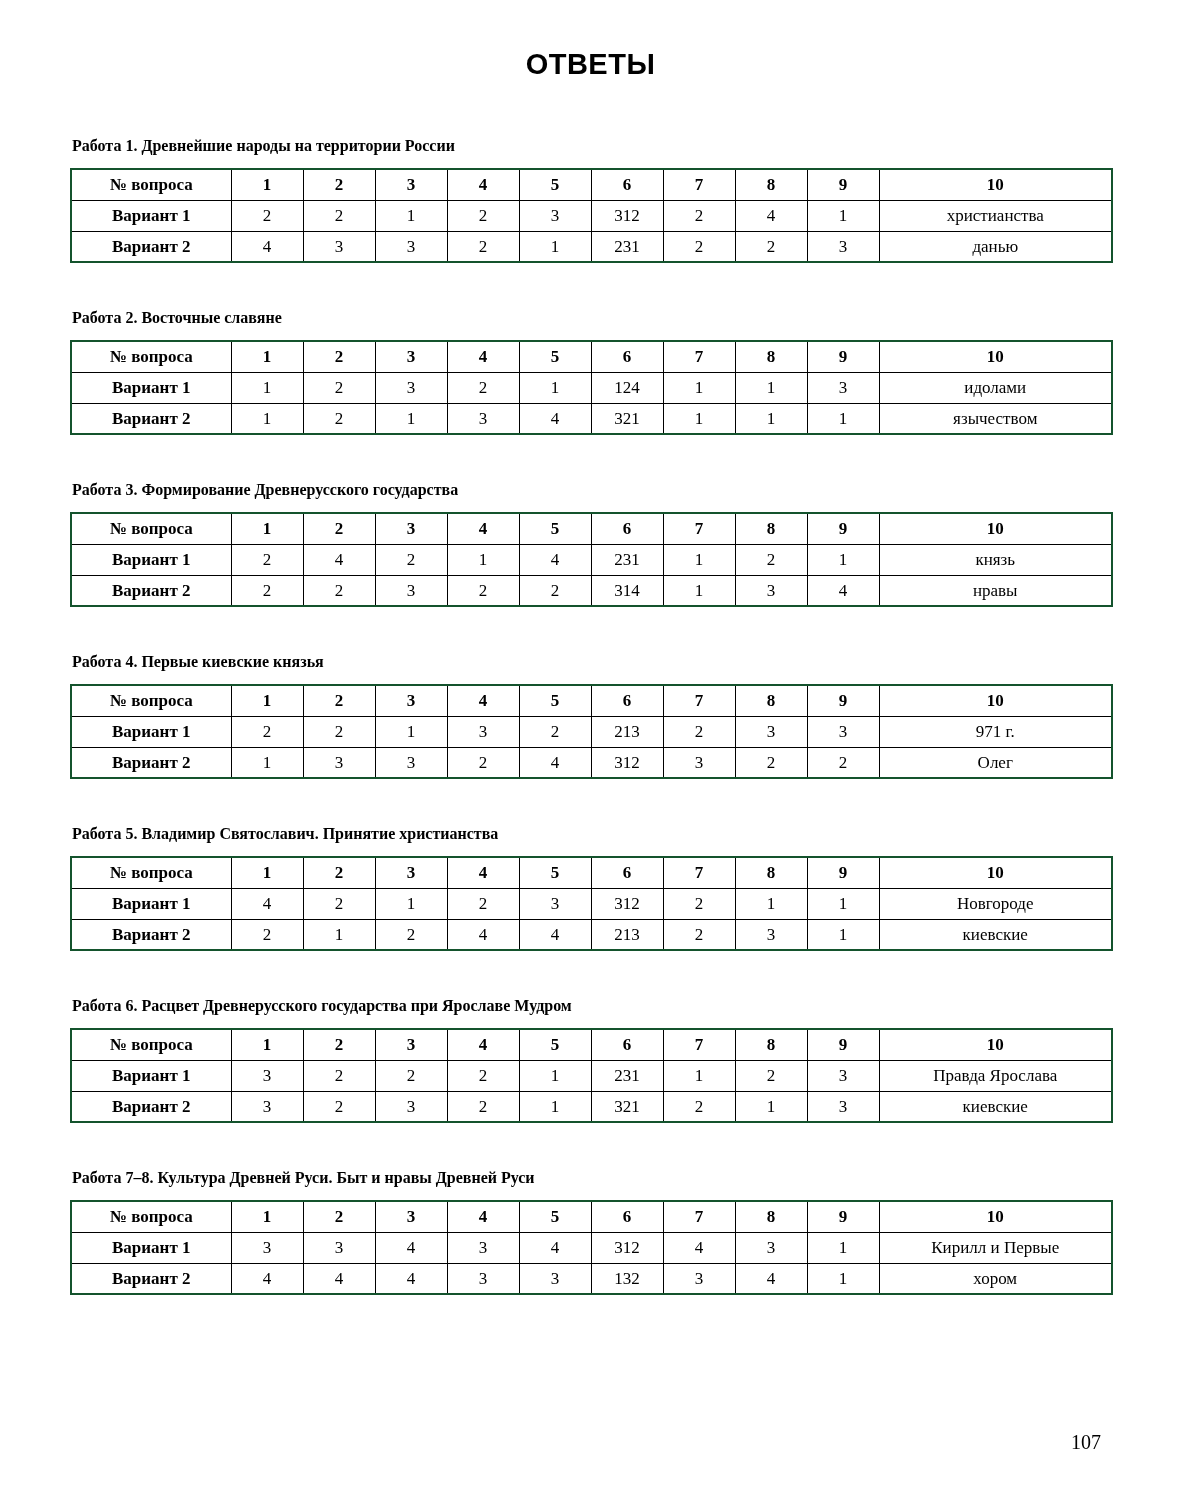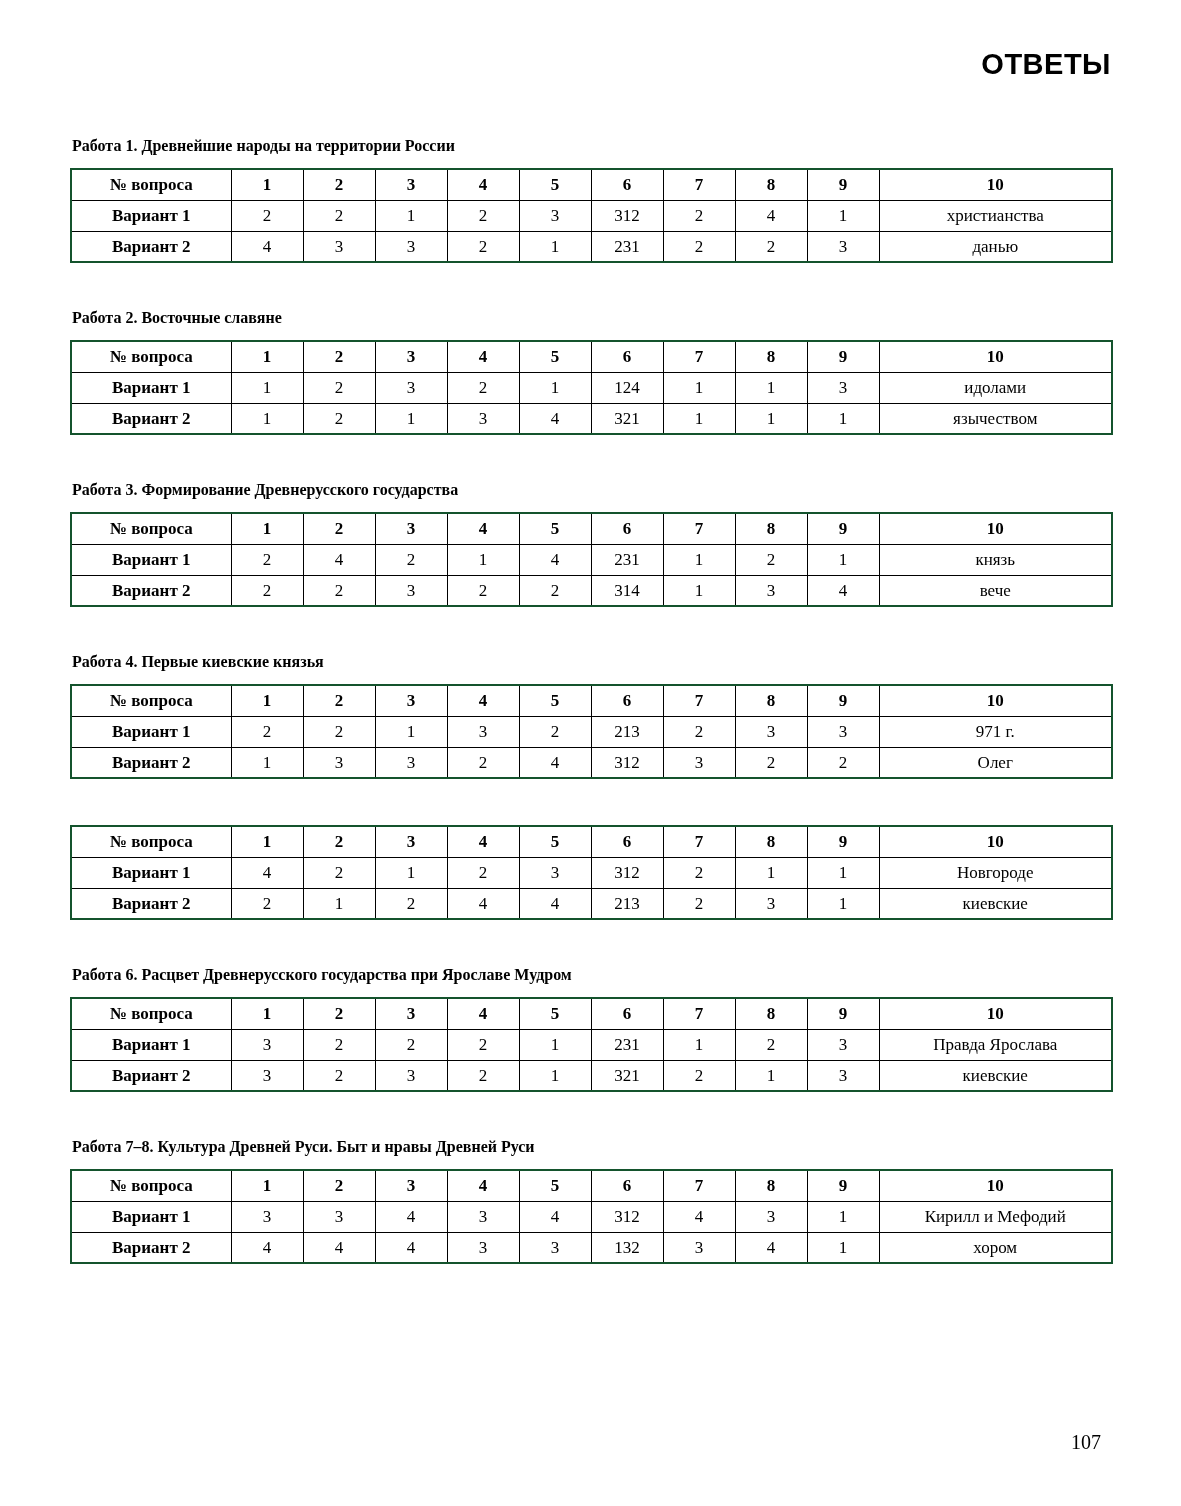--- a/index.html
+++ b/index.html
@@ -7,21 +7,21 @@
   body {
     width: 1181px;
     height: 1506px;
     background: #ffffff;
     color: #000000;
     font-family: "Liberation Serif", serif;
     position: relative;
     padding: 36px 70px 0 70px;
   }
   .page-title {
-    text-align: right;
+    text-align: center;
     font-family: "Liberation Sans", sans-serif;
     font-weight: bold;
     font-size: 29px;
     letter-spacing: 0.5px;
     margin: 12px 0 0 0;
   }
   .works-list {
     margin-top: 56px;
   }
   .work-section {
@@ -240,21 +240,21 @@
             <td class="label-cell">Вариант 2</td>
             <td>2</td>
             <td>2</td>
             <td>3</td>
             <td>2</td>
             <td>2</td>
             <td>314</td>
             <td>1</td>
             <td>3</td>
             <td>4</td>
-            <td>вече</td>
+            <td>нравы</td>
           </tr>
         </tbody>
       </table>
     </section>
     <section class="work-section">
       <h2 class="work-title">Работа 4. Первые киевские князья</h2>
       <table class="answers-table">
         <colgroup>
           <col class="col-label">
           <col class="col-num">
@@ -307,20 +307,21 @@
             <td>312</td>
             <td>3</td>
             <td>2</td>
             <td>2</td>
             <td>Олег</td>
           </tr>
         </tbody>
       </table>
     </section>
     <section class="work-section">
+      <h2 class="work-title">Работа 5. Владимир Святославич. Принятие христианства</h2>
       <table class="answers-table">
         <colgroup>
           <col class="col-label">
           <col class="col-num">
           <col class="col-num">
           <col class="col-num">
           <col class="col-num">
           <col class="col-num">
           <col class="col-num">
           <col class="col-num">
@@ -470,21 +471,21 @@
             <td class="label-cell">Вариант 1</td>
             <td>3</td>
             <td>3</td>
             <td>4</td>
             <td>3</td>
             <td>4</td>
             <td>312</td>
             <td>4</td>
             <td>3</td>
             <td>1</td>
-            <td>Кирилл и Мефодий</td>
+            <td>Кирилл и Первые</td>
           </tr>
           <tr>
             <td class="label-cell">Вариант 2</td>
             <td>4</td>
             <td>4</td>
             <td>4</td>
             <td>3</td>
             <td>3</td>
             <td>132</td>
             <td>3</td>

